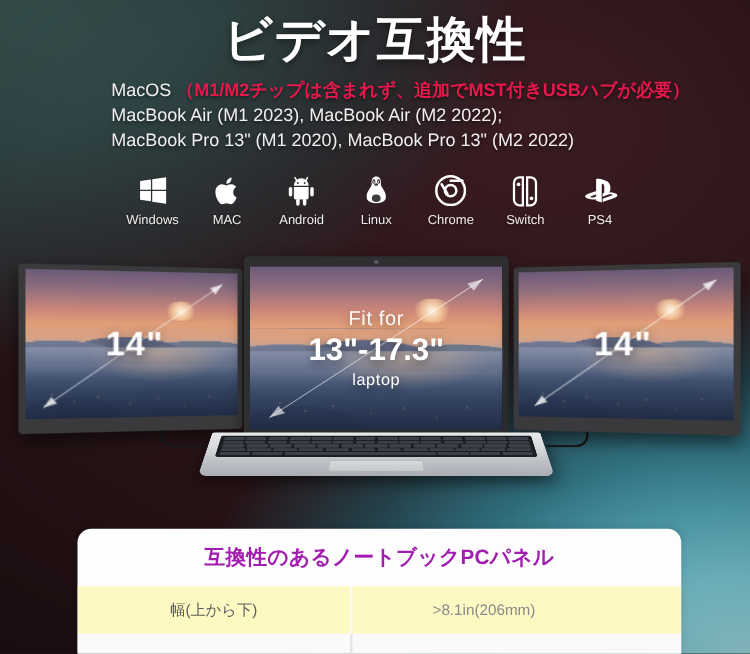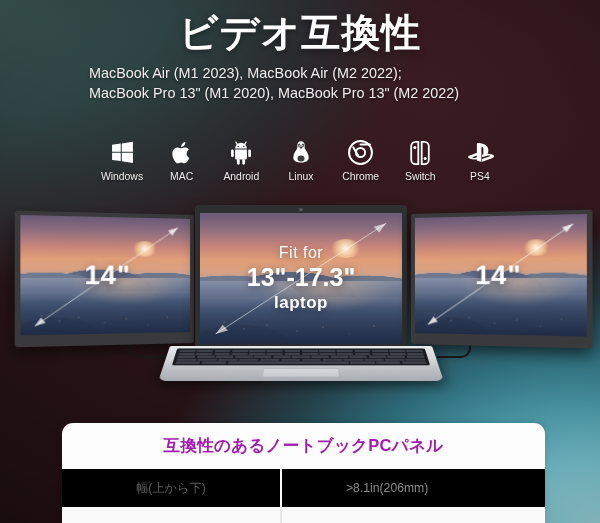--- a/index.html
+++ b/index.html
@@ -149,21 +149,21 @@
 
   .screen-label {
     position:absolute; inset:0;
     display:flex; flex-direction:column; align-items:center; justify-content:center;
     color:#fff; font-weight:700;
     text-shadow:0 2px 8px rgba(0,0,0,.45);
   }
   .size-14 { font-size:26px; letter-spacing:1px; }
   .fit-top { font-size:16px; font-weight:400; letter-spacing:.5px; opacity:.97; }
   .fit-big { font-size:25px; font-weight:700; letter-spacing:0; margin:1px 0 1px; }
-  .fit-bot { font-size:17px; font-weight:700; letter-spacing:.5px; }
+  .fit-bot { font-size:13px; font-weight:400; letter-spacing:.5px; }
 
   
   .laptop-base {
     position:absolute; left:170px; top:150px; width:262px; height:52px;
     background:linear-gradient(180deg,#e9eaec 0%,#d3d5d9 42%,#bcbfc4 70%,#a9adb3 100%);
     border-radius:2px 2px 7px 7px;
     box-shadow:0 7px 16px rgba(0,0,0,.55);
     transform:perspective(500px) rotateX(52deg);
     transform-origin:top center;
   }
@@ -200,21 +200,21 @@
     border-radius:11px 11px 0 0;
     overflow:hidden;
     box-shadow:0 -1px 6px rgba(0,0,0,.12);
   }
   .card-title {
     height:46px; display:flex; align-items:center; justify-content:center;
     color:#a21caf; font-size:16.5px; font-weight:700; letter-spacing:.3px;
   }
   .table { width:100%; }
   .trow { display:flex; height:38px; }
-  .trow.shaded { background:#000000; }
+  .trow.shaded { background:#fef9c3; }
   .trow.plain { background:#fafafa; }
   .tcell {
     display:flex; align-items:center;
     font-size:12.2px; color:#6b6b6b;
   }
   .tcell.k { width:218px; justify-content:center; color:#5e5e5e; }
   .tcell.v { flex:1; padding-left:64px; color:#8a8a8a; }
   .vdiv { width:2px; background:#fafafa; }
   .trow.plain .vdiv { background:#e6e6e6; }
 </style>
@@ -222,20 +222,24 @@
 <body>
 
 <div id="stage">
 
   <div class="bg-base"></div>
   <div class="bg-vig"></div>
 
   <div class="headline">ビデオ互換性</div>
 
   <div class="spec">
+    <span class="line">
+      <span>MacOS</span>
+      <span class="note">（M1/M2チップは含まれず、追加でMST付きUSBハブが必要）</span>
+    </span>
     <span class="line">MacBook Air (M1 2023), MacBook Air (M2 2022);</span>
     <span class="line">MacBook Pro 13" (M1 2020), MacBook Pro 13" (M2 2022)</span>
   </div>
 
   <div class="os-row">
 
     <div class="os-item">
       <div class="os-ico">
         <svg width="25" height="25" viewBox="0 0 24 24">
             <path d="M2 4.6 10.3 3.4V11.3H2zM11.3 3.25 22 1.7V11.3H11.3zM2 12.3H10.3V20.2L2 19.1zM11.3 12.3H22V22L11.3 20.45z"></path>

